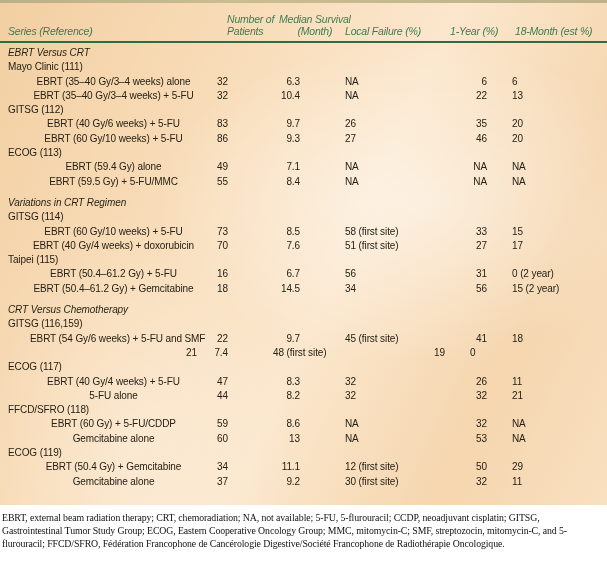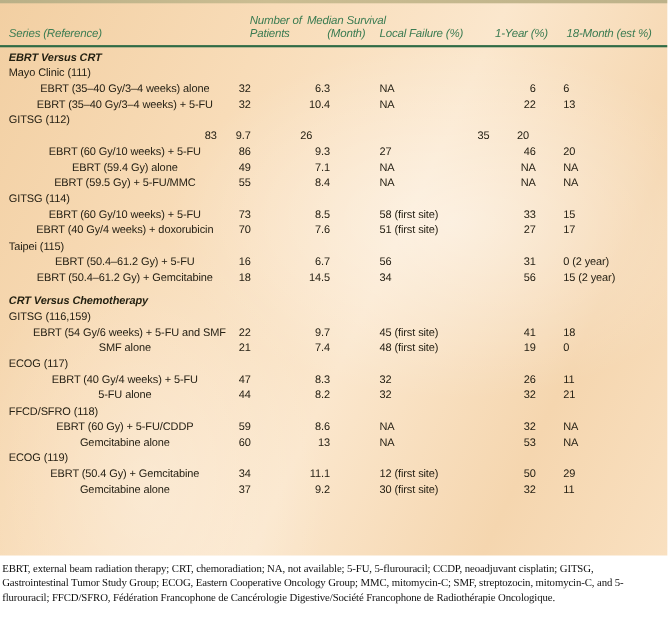--- a/index.html
+++ b/index.html
@@ -48,21 +48,21 @@
     font-size:10px;
     letter-spacing:-0.1px;
     color:#262115;
   }
   .row > div{white-space:nowrap;}
   .row .c1{padding-left:8px;}
   .row.data .c1{padding-left:30px;text-align:center;}
   .c2,.c3,.c5{text-align:right;}
   .c4{padding-left:45px;}
   .c6{padding-left:25px;}
-  .row.section{font-weight:bold;font-style:italic;margin-top:7px;color:#221f10;}
+  .row.section{font-weight:normal;font-style:italic;margin-top:7px;color:#221f10;}
   .tbody .row.section:first-child{margin-top:0;}
   .row.section .c1,.row.group .c1{grid-column:1 / -1;}
   .footnote{
     padding:7px 2px 0 2px;
     font-size:9.8px;
     line-height:12.9px;
     letter-spacing:-0.1px;
     color:#101010;
     width:600px;
     font-family:Liberation Serif, serif;
@@ -108,49 +108,56 @@
           <div class="c2">32</div>
           <div class="c3">10.4</div>
           <div class="c4">NA</div>
           <div class="c5">22</div>
           <div class="c6">13</div>
         </div>
         <div class="row group">
           <div class="c1">GITSG (112)</div>
         </div>
         <div class="row data">
+          <div class="c1">EBRT (40 Gy/6 weeks) + 5-FU</div>
           <div class="c2">83</div>
           <div class="c3">9.7</div>
           <div class="c4">26</div>
           <div class="c5">35</div>
           <div class="c6">20</div>
         </div>
         <div class="row data">
           <div class="c1">EBRT (60 Gy/10 weeks) + 5-FU</div>
           <div class="c2">86</div>
           <div class="c3">9.3</div>
           <div class="c4">27</div>
           <div class="c5">46</div>
           <div class="c6">20</div>
         </div>
+        <div class="row group">
+          <div class="c1">ECOG (113)</div>
+        </div>
         <div class="row data">
           <div class="c1">EBRT (59.4 Gy) alone</div>
           <div class="c2">49</div>
           <div class="c3">7.1</div>
           <div class="c4">NA</div>
           <div class="c5">NA</div>
           <div class="c6">NA</div>
         </div>
         <div class="row data">
           <div class="c1">EBRT (59.5 Gy) + 5-FU/MMC</div>
           <div class="c2">55</div>
           <div class="c3">8.4</div>
           <div class="c4">NA</div>
           <div class="c5">NA</div>
           <div class="c6">NA</div>
+        </div>
+        <div class="row section">
+          <div class="c1">Variations in CRT Regimen</div>
         </div>
         <div class="row group">
           <div class="c1">GITSG (114)</div>
         </div>
         <div class="row data">
           <div class="c1">EBRT (60 Gy/10 weeks) + 5-FU</div>
           <div class="c2">73</div>
           <div class="c3">8.5</div>
           <div class="c4">58 (first site)</div>
           <div class="c5">33</div>
@@ -191,21 +198,20 @@
         </div>
         <div class="row data">
           <div class="c1">EBRT (54 Gy/6 weeks) + 5-FU and SMF</div>
           <div class="c2">22</div>
           <div class="c3">9.7</div>
           <div class="c4">45 (first site)</div>
           <div class="c5">41</div>
           <div class="c6">18</div>
         </div>
         <div class="row data">
-          <div class="c1">SMF alone</div>
           <div class="c2">21</div>
           <div class="c3">7.4</div>
           <div class="c4">48 (first site)</div>
           <div class="c5">19</div>
           <div class="c6">0</div>
         </div>
         <div class="row group">
           <div class="c1">ECOG (117)</div>
         </div>
         <div class="row data">

